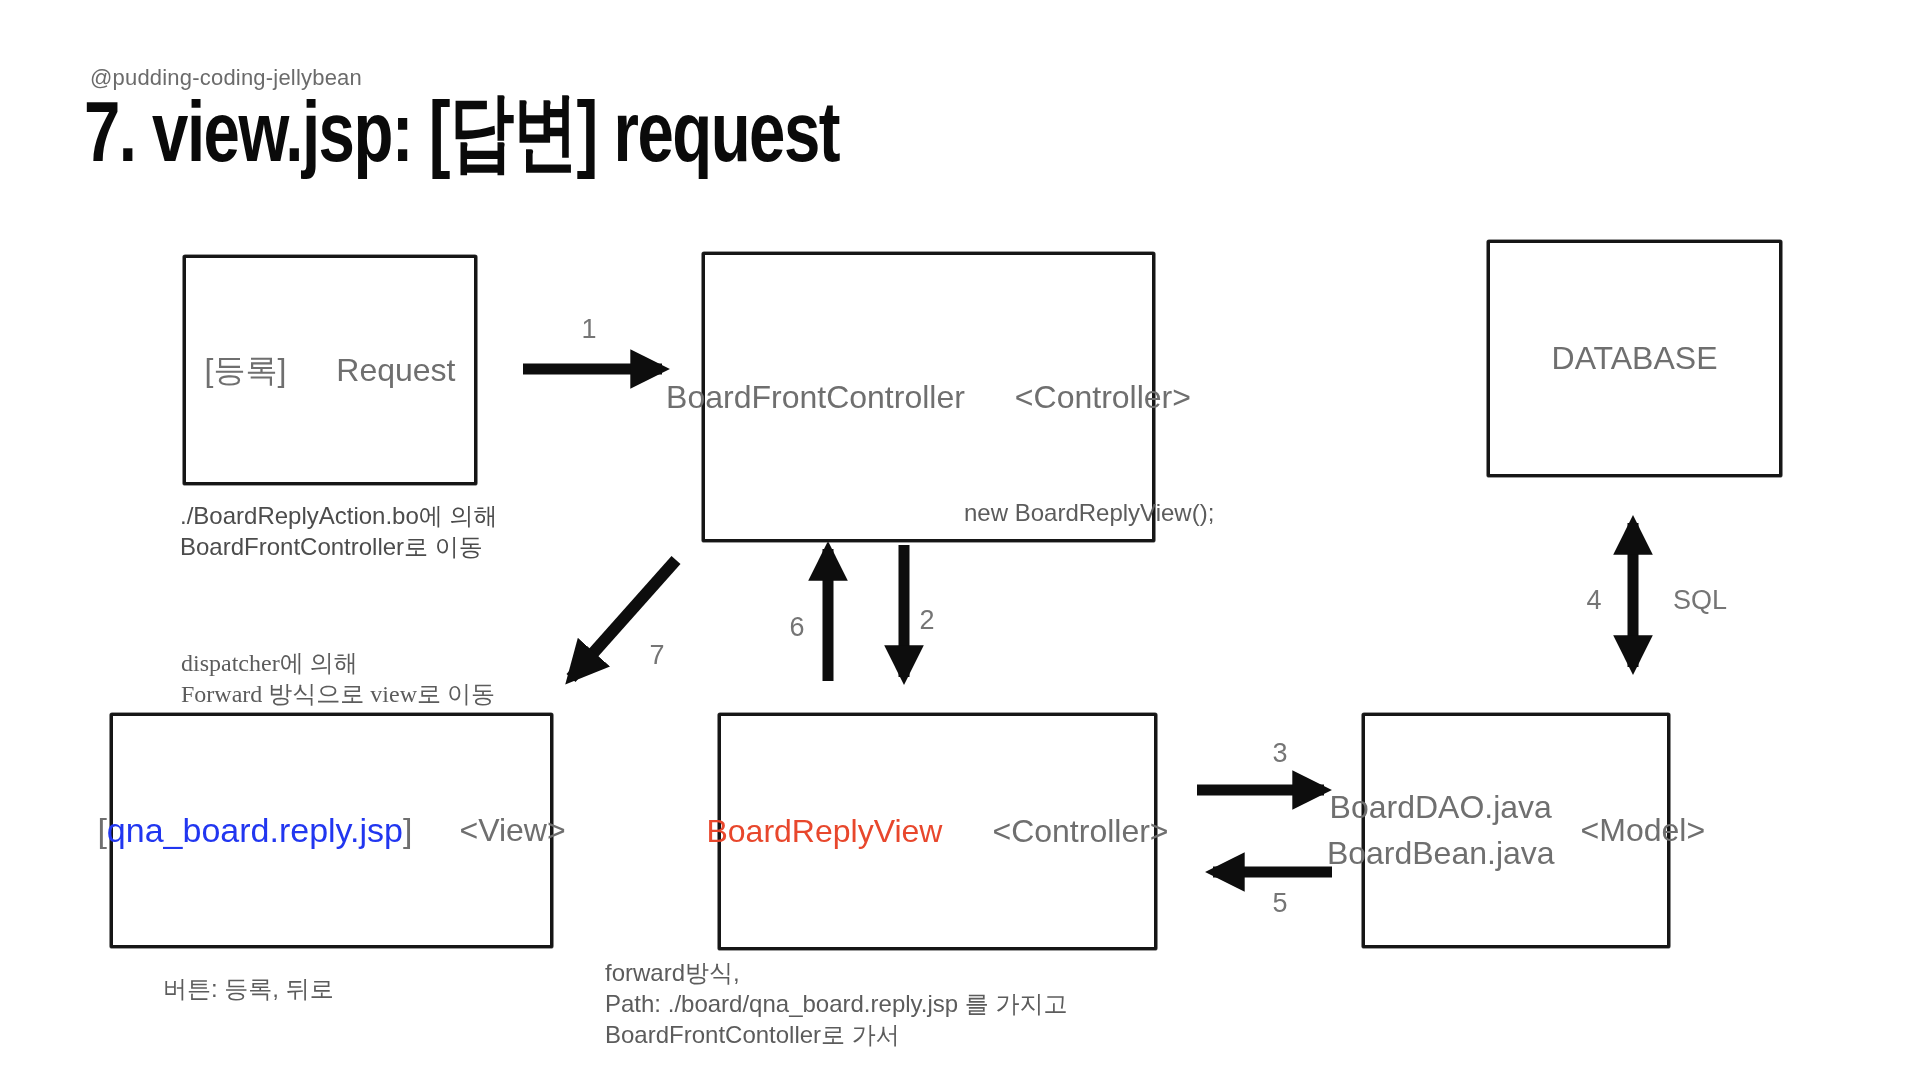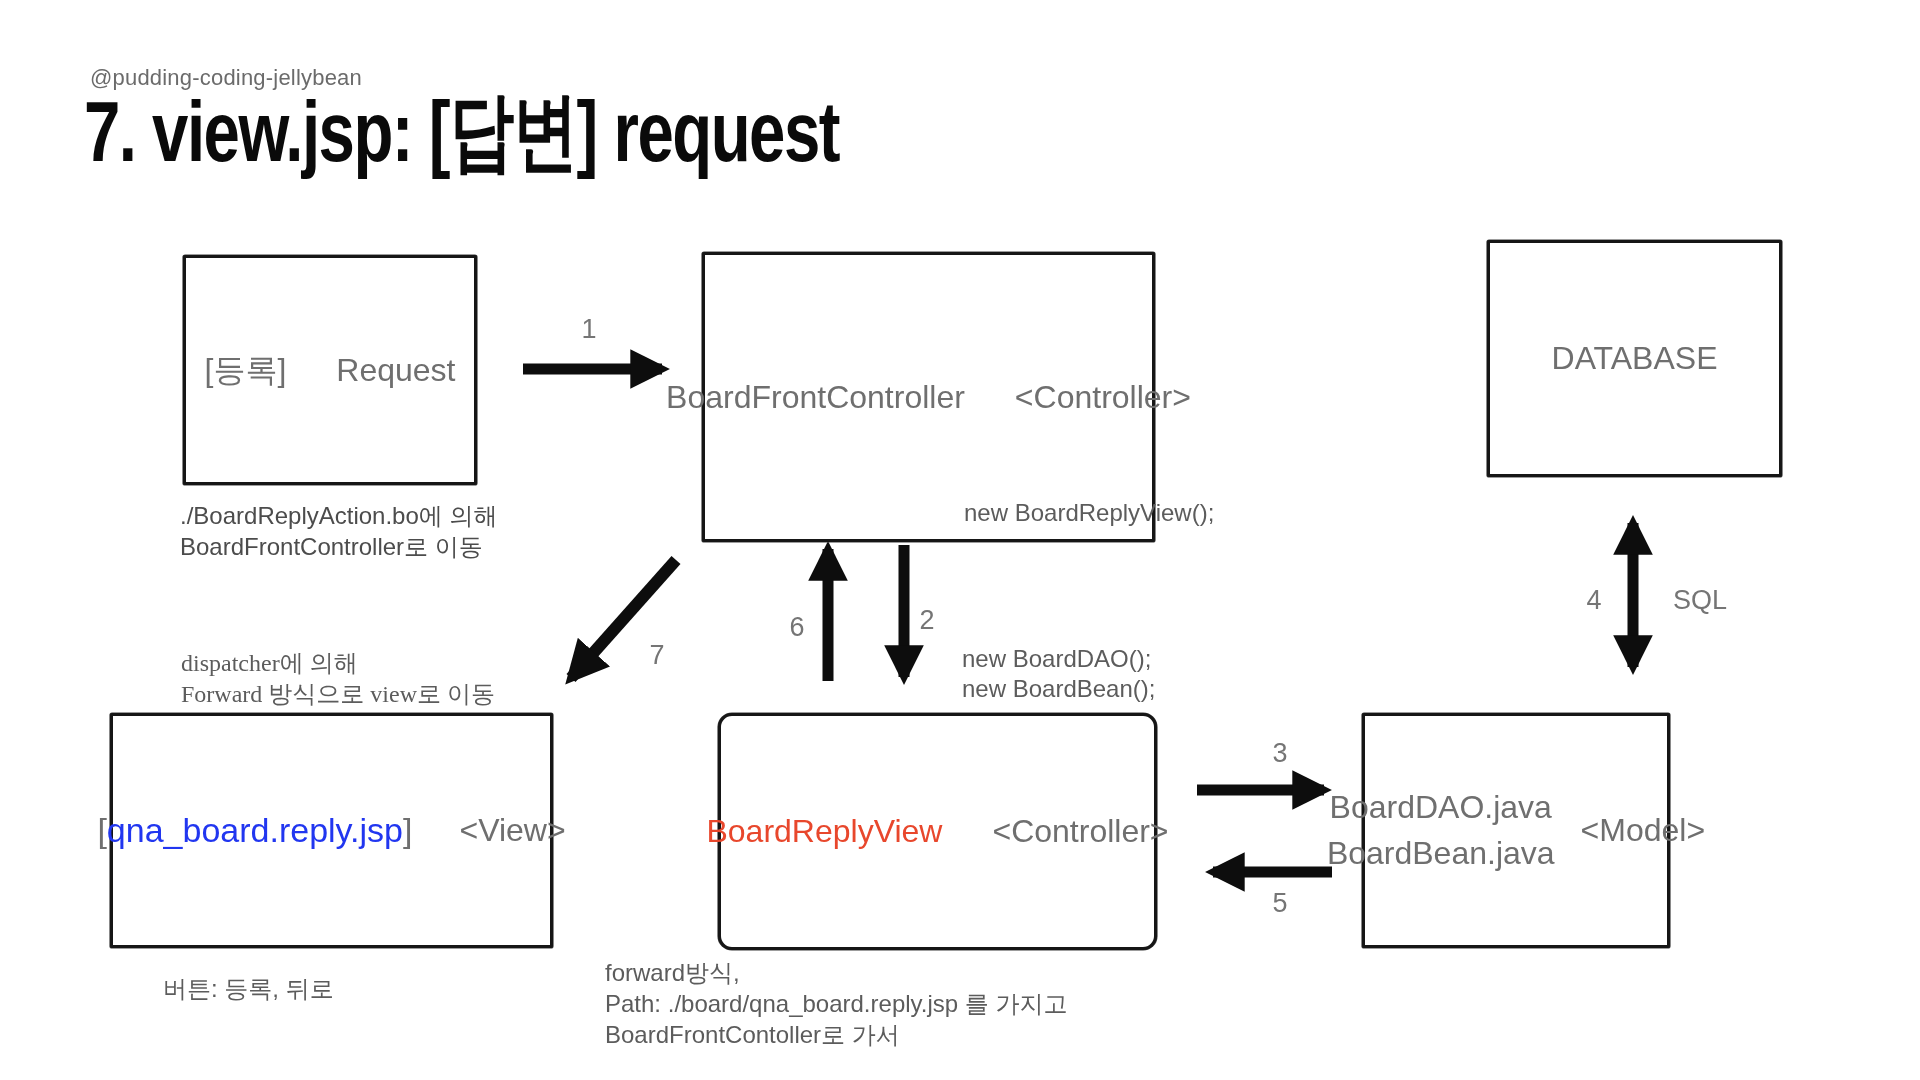--- a/index.html
+++ b/index.html
@@ -128,36 +128,32 @@
   </div>
 
   <div class="box" style="left:1487px; top:240px; width:295px; height:237px;">
     <div class="box-line">DATABASE</div>
   </div>
 
   <div class="note center" style="left:181px; top:648px; width:400px;font-family:Liberation Serif, serif;">
     <div>dispatcher에 의해</div>
     <div>Forward 방식으로 view로 이동</div>
   </div>
-  <div class="note center" style="left:962px; top:644px; width:300px; line-height:30px;">
-    <div>new BoardDAO();</div>
-    <div>new BoardBean();</div>
-  </div>
 
   <div class="box" style="left:110px; top:713px; width:443px; height:235px;">
     <div class="stack" style="gap:47px;">
       <div class="box-line" style="font-size:34px;"><span>[</span><span class="blue">qna_board.reply.jsp</span><span>]</span></div>
       <div class="box-line">&lt;View&gt;</div>
     </div>
   </div>
   <div class="note" style="left:163px; top:974px; line-height:30px;">
     <div>버튼: 등록, 뒤로</div>
   </div>
 
-  <div class="box" style="left:718px; top:713px; width:439px; height:237px;border-radius:14px;">
+  <div class="box" style="left:718px; top:713px; width:439px; height:237px;">
     <div class="stack">
       <div class="box-line red">BoardReplyView</div>
       <div class="box-line">&lt;Controller&gt;</div>
     </div>
   </div>
   <div class="note center" style="left:605px; top:957px; width:600px;">
     <div>forward방식,</div>
     <div>Path: ./board/qna_board.reply.jsp 를 가지고</div>
     <div>BoardFrontContoller로 가서</div>
   </div>

